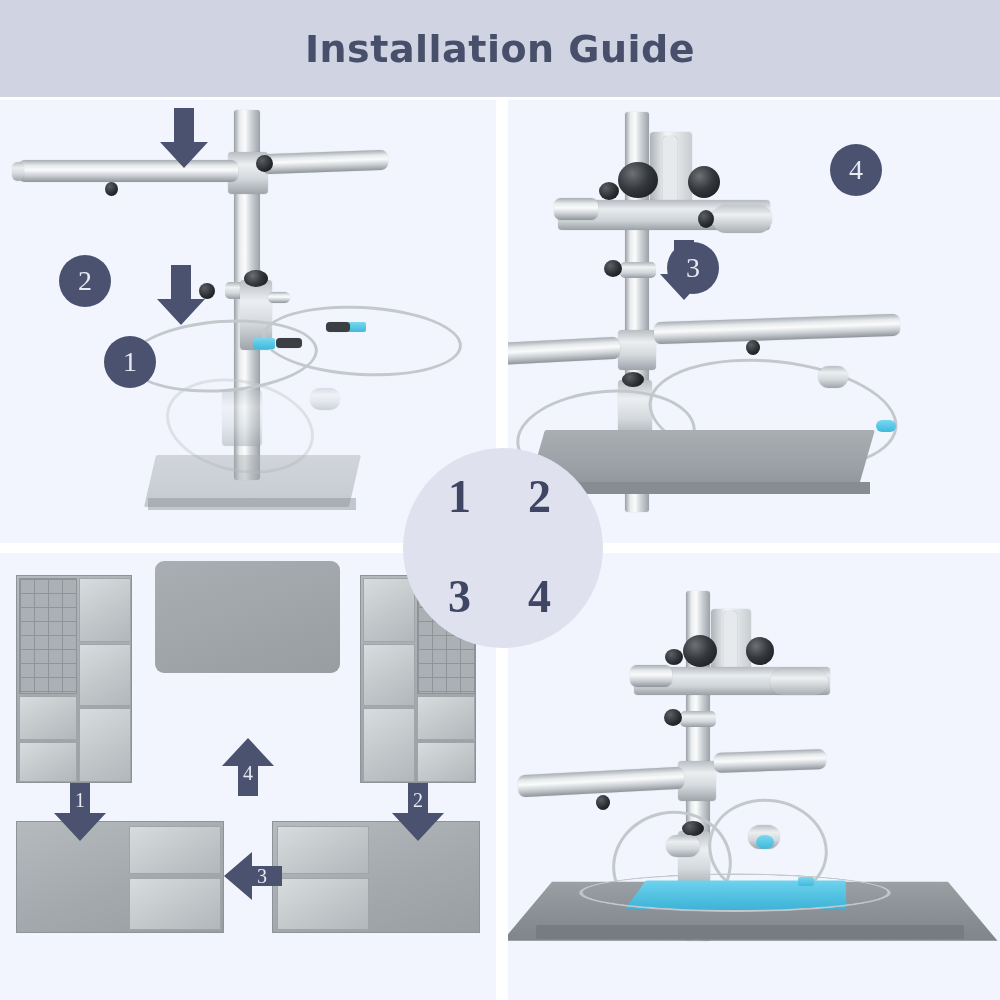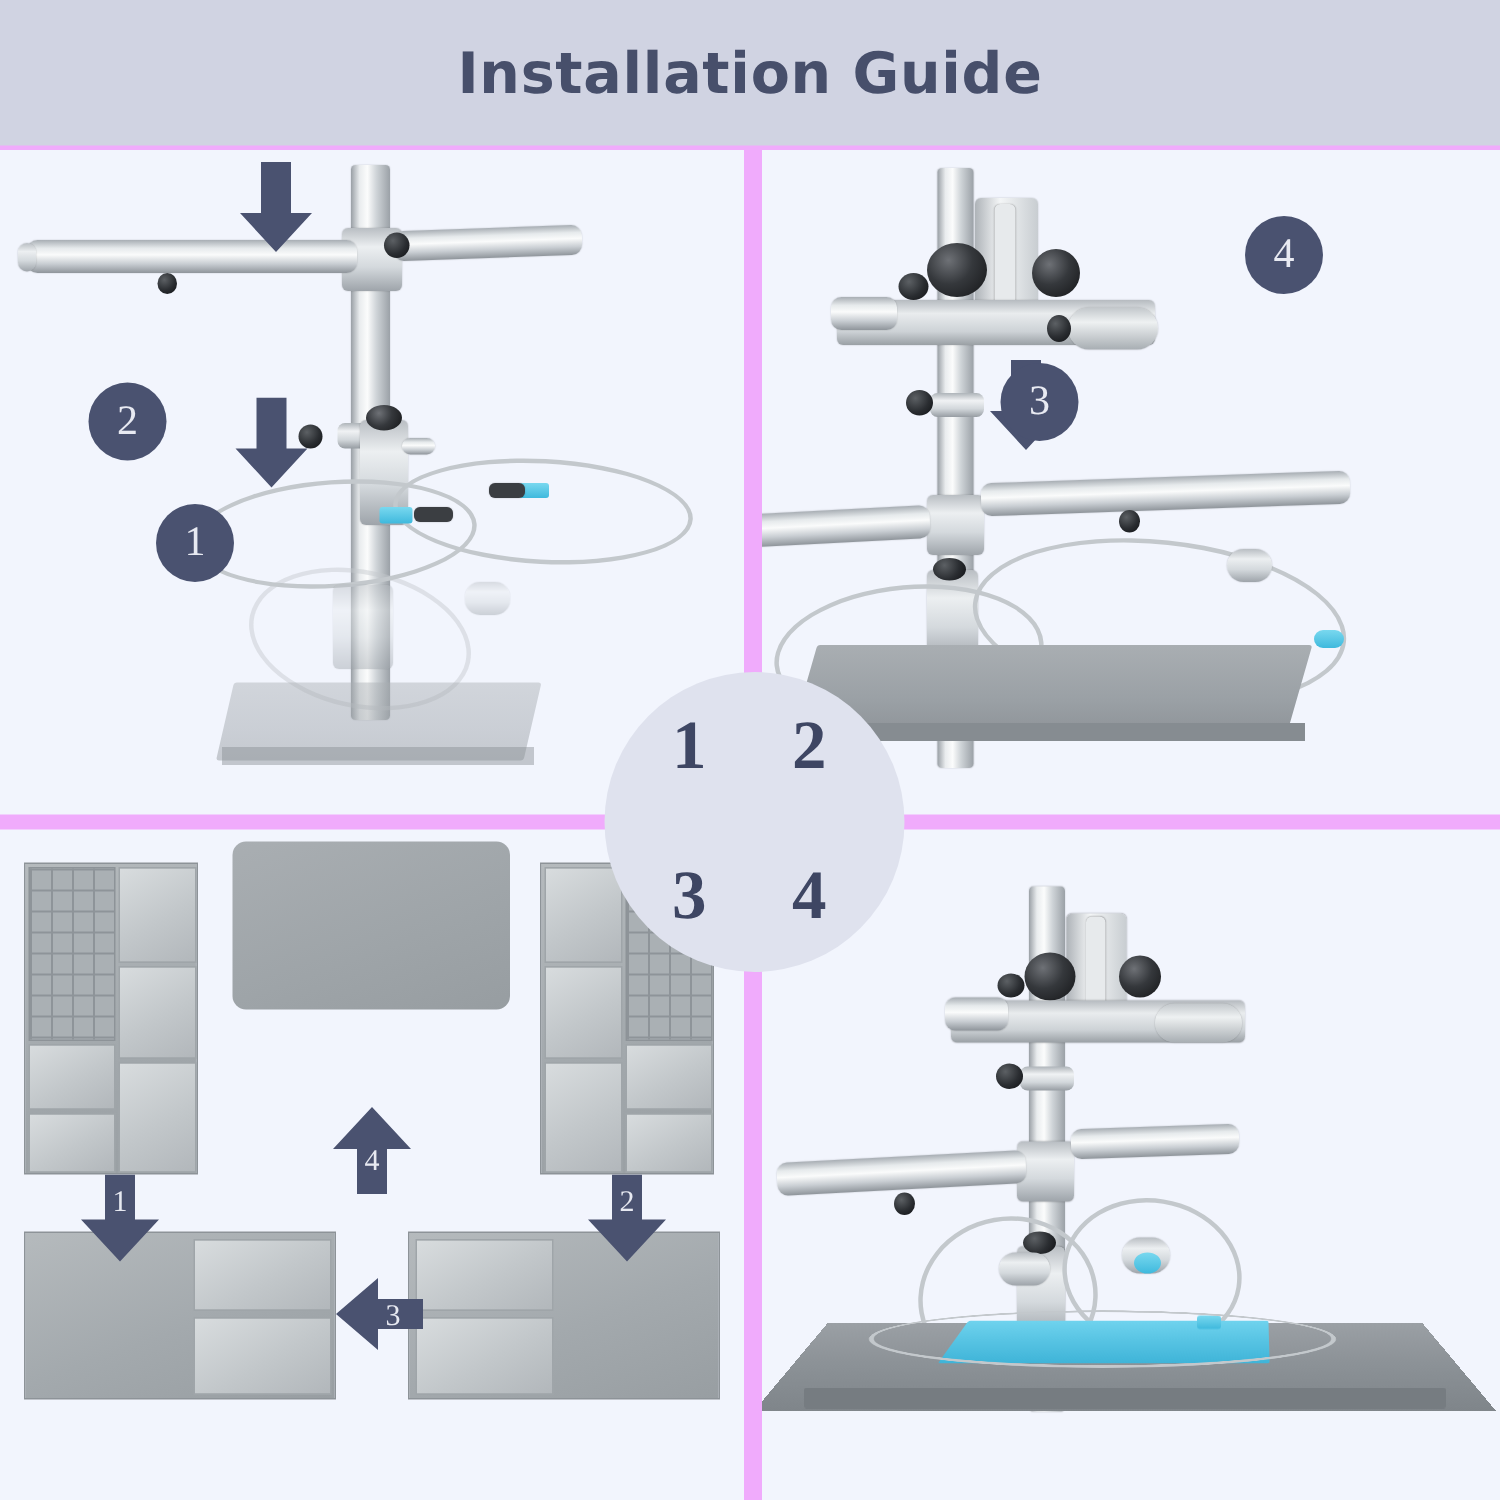--- a/index.html
+++ b/index.html
@@ -3,21 +3,21 @@
 <meta charset="utf-8">
 <title>Installation Guide</title>
 <style>
   * { margin:0; padding:0; box-sizing:border-box; }
   html,body{ width:1000px; height:1000px; }
   body{
     font-family:"DejaVu Sans", sans-serif;
     background:#d0d3e2;
     overflow:hidden;
   }
-  .page{ position:relative; width:1000px; height:1000px; background:#f0abfc; }
+  .page{ position:relative; width:1000px; height:1000px; background:#ffffff; }
 
   
   .header{
     position:absolute; left:0; top:0; width:1000px; height:97px;
     background:#d0d3e2; display:flex; align-items:center; justify-content:center;
   }
   .header-title{
     font-size:38px; font-weight:bold; color:#474f6b;
     letter-spacing:.5px;
   }

